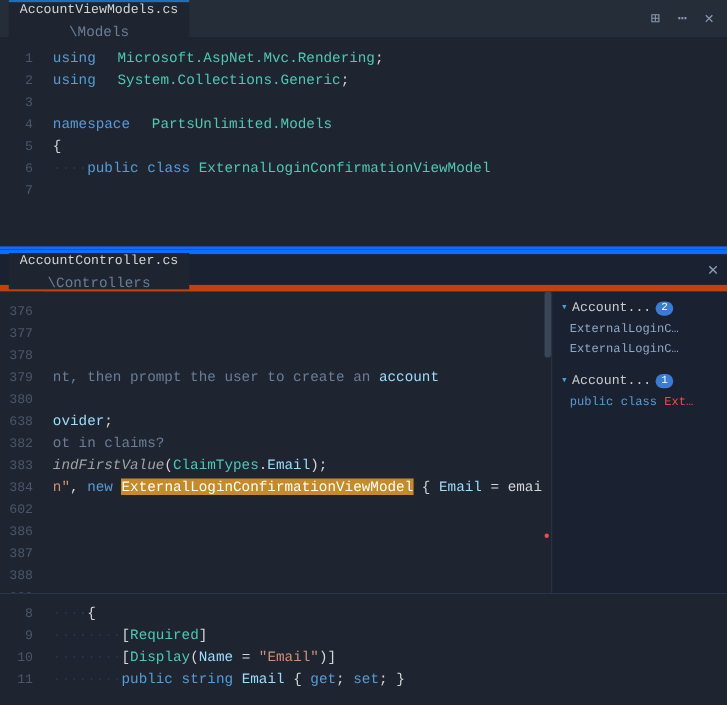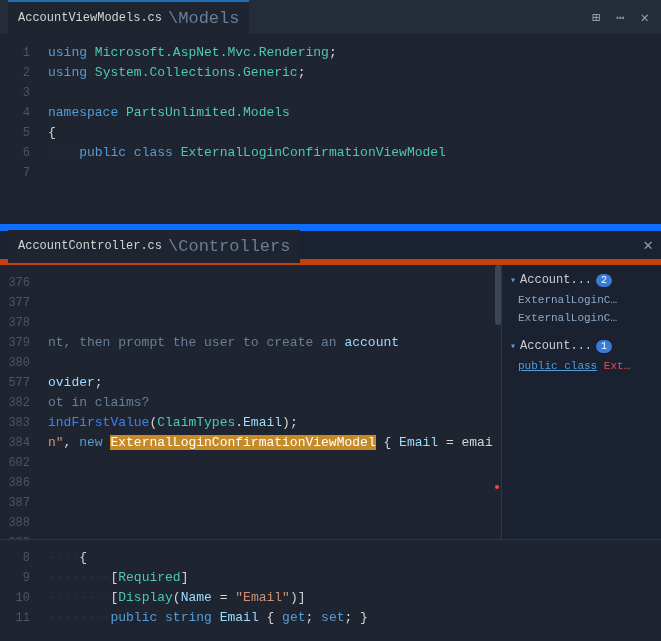--- a/index.html
+++ b/index.html
@@ -33,25 +33,26 @@
       cursor: pointer;
       border-top: 2px solid transparent;
       gap: 6px;
       white-space: nowrap;
     }
 
     .tab.active {
       background: #1e2530;
       color: #d4d4d4;
       border-top: 2px solid #1e6fb8;
+      flex-direction: column;
     }
 
     .tab-path {
       color: #6b7d97;
-      font-size: 17px;
+      font-size: 13px;
     }
 
     .tab-controls {
       margin-left: auto;
       display: flex;
       gap: 8px;
       align-items: center;
     }
 
     .tab-control-btn {
@@ -106,22 +107,22 @@
       line-height: 20px;
       padding: 0 8px;
       white-space: pre;
       font-size: 13px;
     }
 
     
     .kw { color: #569cd6; }
     .type { color: #4ec9b0; }
     .str { color: #ce9178; }
-    .ns { color: #4ec9b0; }
-    .method { color: #3b82f6; }
+    .ns { color: #4ec9b0; margin-left: 12px; }
+    .method { color: #a3a3a3; font-style: italic; }
     .highlight-strong { background: #c68b28; color: #fff; }
     .prop { color: #9cdcfe; }
 
     
     .peek-widget {
       position: absolute;
       right: 0;
       top: 0;
       width: 160px;
       height: 100%;
@@ -272,21 +273,21 @@
   </div>
 
   <div style="position:relative; height:335px; overflow:hidden;">
     <div class="editor-content" style="height:100%;">
       <div class="line-numbers">
         <div>376</div>
         <div>377</div>
         <div>378</div>
         <div>379</div>
         <div>380</div>
-        <div>577</div>
+        <div>638</div>
         <div>382</div>
         <div>383</div>
         <div>384</div>
         <div>602</div>
         <div>386</div>
         <div>387</div>
         <div>388</div>
         <div>389</div>
 
       </div>
@@ -326,21 +327,21 @@
         <div class="peek-item">ExternalLoginC…</div>
         <div class="peek-item">ExternalLoginC…</div>
       </div>
 
       <div class="peek-section">
         <div class="peek-section-header">
           <span style="color:#569cd6; font-size:10px;">▾</span>
           <span>Account...</span>
           <span class="peek-badge">1</span>
         </div>
-        <div class="peek-item active-peek"><span class="kw" style="font-size:11px;text-decoration:underline;">public class</span> <span style="color:#f44747;">Ext…</span></div>
+        <div class="peek-item active-peek"><span class="kw" style="font-size:11px;">public class</span> <span style="color:#f44747;">Ext…</span></div>
       </div>
     </div>
   </div>
 
   <div style="height:106px; background:#1e2530; border-top:1px solid #2a3548;">
     <div class="editor-content" style="height:100%;">
       <div class="line-numbers">
         <div>8</div>
         <div>9</div>
         <div>10</div>

